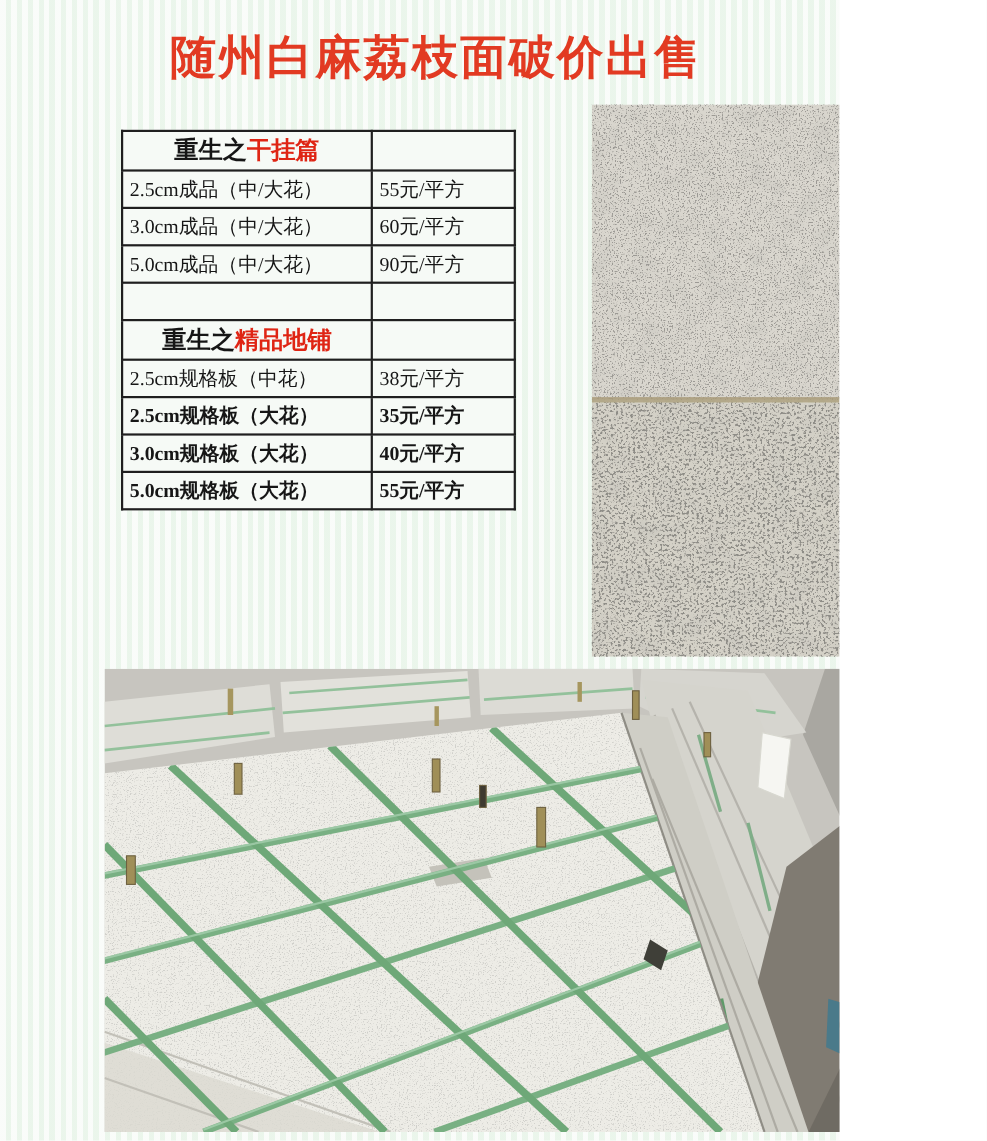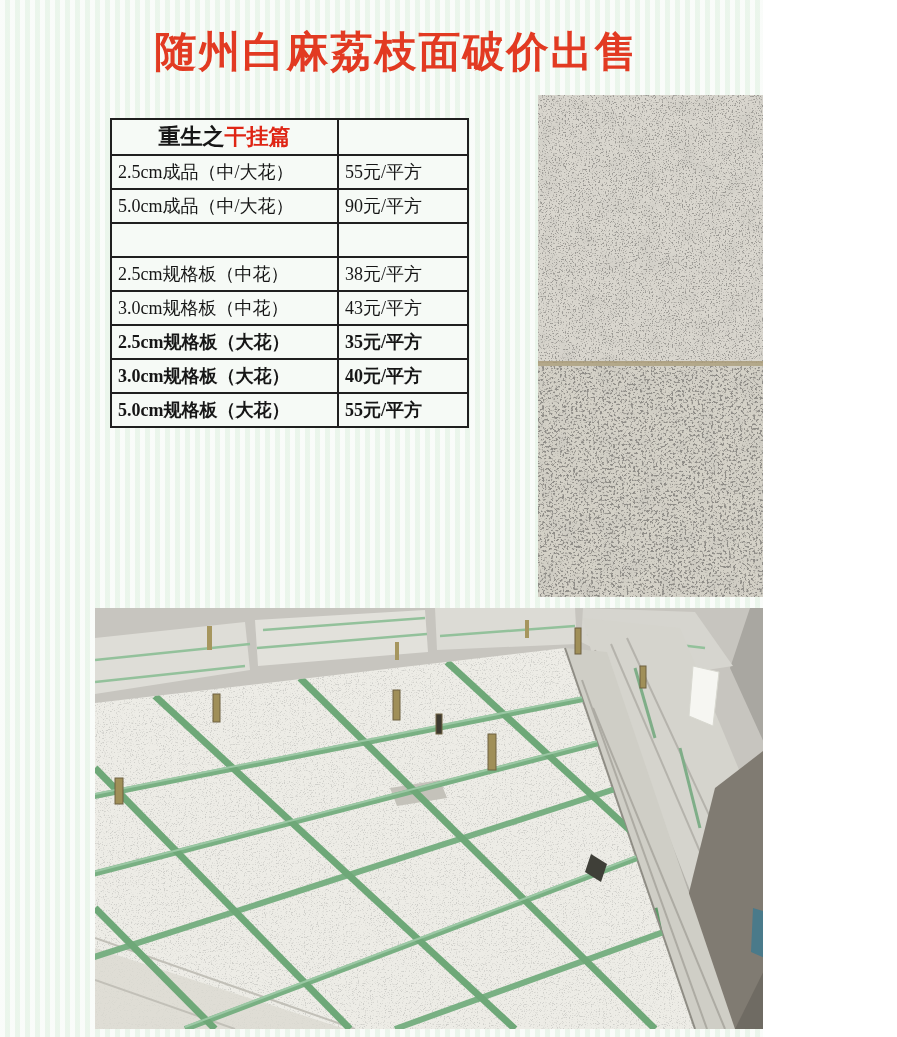--- a/index.html
+++ b/index.html
@@ -66,34 +66,38 @@
       <tbody>
           <tr class="header-row">
             <td class="header"><span>重生之</span><span class="red">干挂篇</span></td>
             <td></td>
           </tr>
           <tr>
             <td class="spec">2.5cm成品（中/大花）</td>
             <td class="price">55元/平方</td>
           </tr>
           <tr>
+            <td class="spec">3.0cm成品（中/大花）</td>
+            <td class="price">60元/平方</td>
+          </tr>
+          <tr>
             <td class="spec">5.0cm成品（中/大花）</td>
             <td class="price">90元/平方</td>
           </tr>
           <tr class="spacer-row">
             <td></td>
             <td></td>
           </tr>
+          <tr class="header-row">
+            <td class="header"><span>重生之</span><span class="red">精品地铺</span></td>
+            <td></td>
+          </tr>
           <tr>
             <td class="spec">2.5cm规格板（中花）</td>
             <td class="price">38元/平方</td>
-          </tr>
-          <tr>
-            <td class="spec">3.0cm规格板（中花）</td>
-            <td class="price">43元/平方</td>
           </tr>
           <tr class="bold-row">
             <td class="spec">2.5cm规格板（大花）</td>
             <td class="price">35元/平方</td>
           </tr>
           <tr class="bold-row">
             <td class="spec">3.0cm规格板（大花）</td>
             <td class="price">40元/平方</td>
           </tr>
           <tr class="bold-row">

